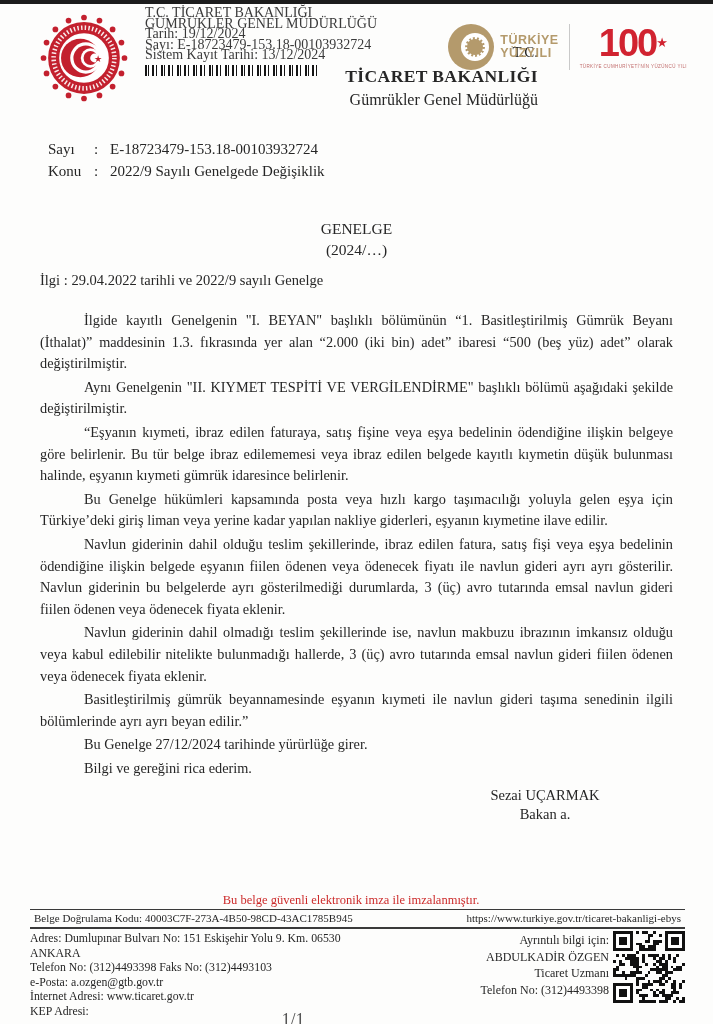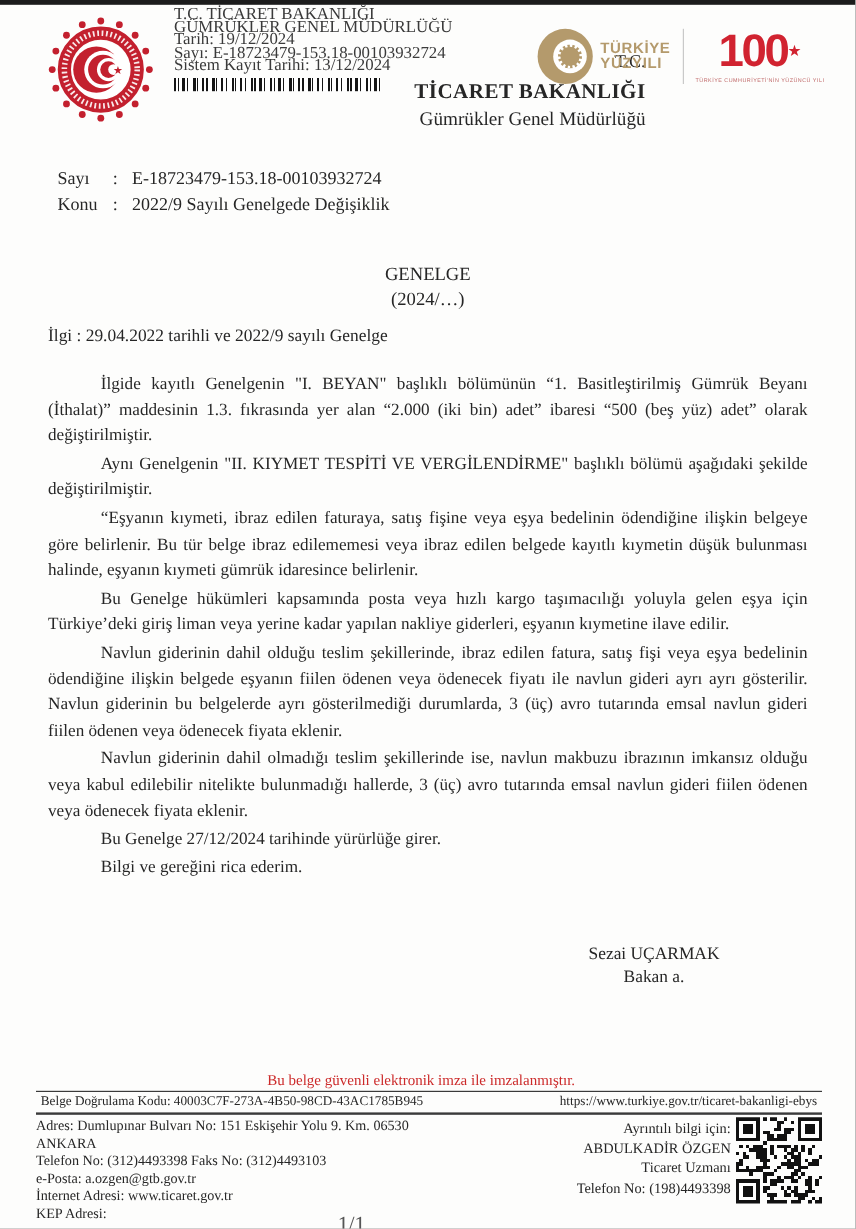--- a/index.html
+++ b/index.html
@@ -152,20 +152,21 @@
 
   <div class="ilgi">İlgi : 29.04.2022 tarihli ve 2022/9 sayılı Genelge</div>
 
   <div class="body-text">
     <p>İlgide kayıtlı Genelgenin "I. BEYAN" başlıklı bölümünün “1. Basitleştirilmiş Gümrük Beyanı (İthalat)” maddesinin 1.3. fıkrasında yer alan “2.000 (iki bin) adet” ibaresi “500 (beş yüz) adet” olarak değiştirilmiştir.</p>
     <p>Aynı Genelgenin "II. KIYMET TESPİTİ VE VERGİLENDİRME" başlıklı bölümü aşağıdaki şekilde değiştirilmiştir.</p>
     <p>“Eşyanın kıymeti, ibraz edilen faturaya, satış fişine veya eşya bedelinin ödendiğine ilişkin belgeye göre belirlenir. Bu tür belge ibraz edilememesi veya ibraz edilen belgede kayıtlı kıymetin düşük bulunması halinde, eşyanın kıymeti gümrük idaresince belirlenir.</p>
     <p>Bu Genelge hükümleri kapsamında posta veya hızlı kargo taşımacılığı yoluyla gelen eşya için Türkiye’deki giriş liman veya yerine kadar yapılan nakliye giderleri, eşyanın kıymetine ilave edilir.</p>
     <p>Navlun giderinin dahil olduğu teslim şekillerinde, ibraz edilen fatura, satış fişi veya eşya bedelinin ödendiğine ilişkin belgede eşyanın fiilen ödenen veya ödenecek fiyatı ile navlun gideri ayrı ayrı gösterilir. Navlun giderinin bu belgelerde ayrı gösterilmediği durumlarda, 3 (üç) avro tutarında emsal navlun gideri fiilen ödenen veya ödenecek fiyata eklenir.</p>
     <p>Navlun giderinin dahil olmadığı teslim şekillerinde ise, navlun makbuzu ibrazının imkansız olduğu veya kabul edilebilir nitelikte bulunmadığı hallerde, 3 (üç) avro tutarında emsal navlun gideri fiilen ödenen veya ödenecek fiyata eklenir.</p>
+    <p>Basitleştirilmiş gümrük beyannamesinde eşyanın kıymeti ile navlun gideri taşıma senedinin ilgili bölümlerinde ayrı ayrı beyan edilir.”</p>
     <p>Bu Genelge 27/12/2024 tarihinde yürürlüğe girer.</p>
     <p>Bilgi ve gereğini rica ederim.</p>
   </div>
 
   <div class="signature">
     <div>Sezai UÇARMAK</div>
     <div>Bakan a.</div>
   </div>
 
   <div class="esign">Bu belge güvenli elektronik imza ile imzalanmıştır.</div>
@@ -182,21 +183,21 @@
         <div>Telefon No: (312)4493398 Faks No: (312)4493103</div>
         <div>e-Posta: a.ozgen@gtb.gov.tr</div>
         <div>İnternet Adresi: www.ticaret.gov.tr</div>
         <div>KEP Adresi:</div>
       </div>
       <div class="f-right">
         <div class="f-contact">
           <div>Ayrıntılı bilgi için:</div>
           <div>ABDULKADİR ÖZGEN</div>
           <div>Ticaret Uzmanı</div>
-          <div>Telefon No: (198)4493398</div>
+          <div>Telefon No: (312)4493398</div>
         </div>
         <div class="qr">
           <svg id="qr-svg" viewBox="0 0 25 25" fill="#111">
               <rect x="8" y="0" width="1" height="1"></rect>
               <rect x="10" y="0" width="1" height="1"></rect>
               <rect x="11" y="0" width="1" height="1"></rect>
               <rect x="14" y="0" width="1" height="1"></rect>
               <rect x="12" y="1" width="1" height="1"></rect>
               <rect x="13" y="1" width="1" height="1"></rect>
               <rect x="16" y="1" width="1" height="1"></rect>

